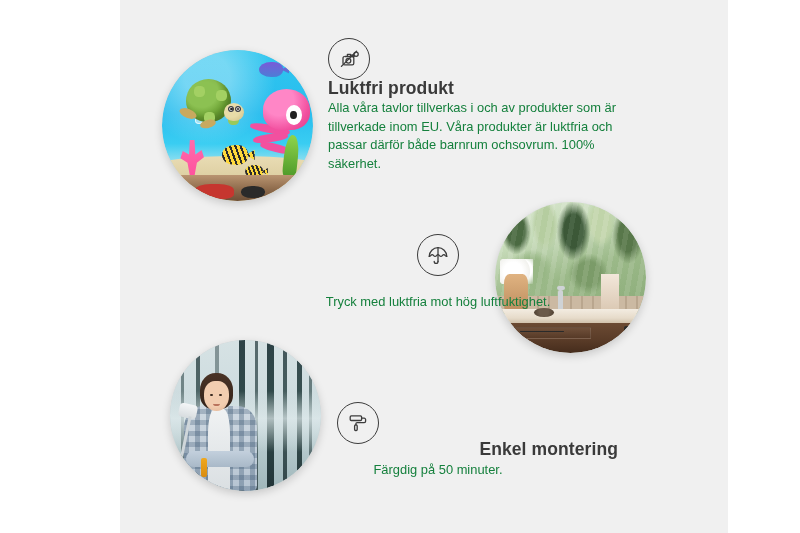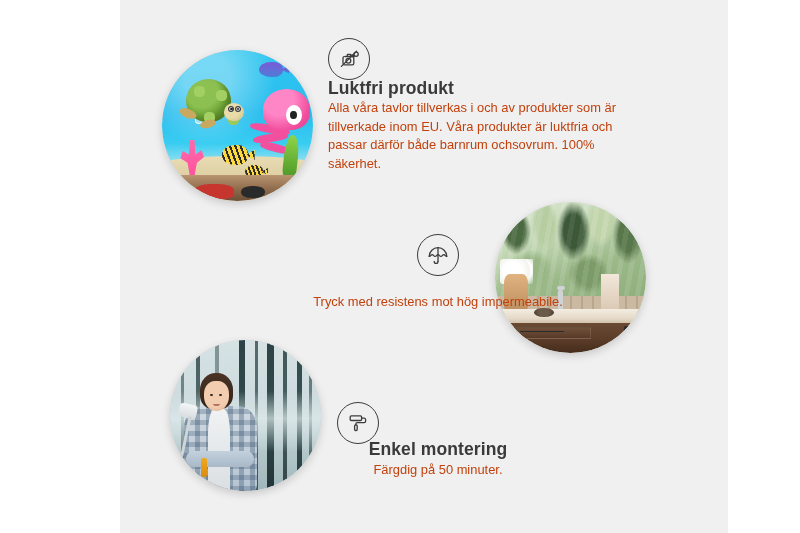--- a/index.html
+++ b/index.html
@@ -337,21 +337,21 @@
     font-size: 17.5px;
     font-weight: bold;
     color: #3a3a3a;
     letter-spacing: .1px;
     white-space: nowrap;
   }
   .f-body {
     position: absolute;
     font-size: 12.9px;
     line-height: 18.6px;
-    color: #c2410c;
+    color: #15803d;
   }
   .center { text-align: center; }
 </style>
 </head>
 <body>
 
 <div id="page">
 
   <div id="panel">
 
@@ -425,21 +425,21 @@
     <div class="icon-circle" style="left:297px; top:234px;">
       <svg width="26" height="26" viewBox="0 0 26 26" fill="none" stroke="#3c3c3c" stroke-width="1.3" stroke-linecap="round" stroke-linejoin="round">
         <path d="M4.3 14.4a8.7 8.7 0 0 1 17.4 0"></path>
         <path d="M4.3 14.4c1.45 0 1.45-1.7 2.9-1.7s1.45 1.7 2.9 1.7 1.45-1.7 2.9-1.7 1.45 1.7 2.9 1.7 1.45-1.7 2.9-1.7 1.45 1.7 2.9 1.7"></path>
         <line x1="13" y1="5.7" x2="13" y2="19.4"></line>
         <path d="M13 19.4a1.9 1.9 0 0 1-3.8 0"></path>
       </svg>
     </div>
 
 
-    <div class="f-body center" style="left:98px; top:293px; width:440px;">Tryck med resistens mot hög impermeabile.</div>
+    <div class="f-body center" style="left:98px; top:293px; width:440px;">Tryck med luktfria mot hög luftfuktighet.</div>
 
     <div class="photo" style="left:50px; top:340px; width:151px; height:151px;">
       <div class="inner">
         <div class="forest-bg"></div>
         <div class="trees">
           <span></span>
             <span></span>
             <span></span>
             <span></span>
             <span></span>
@@ -467,18 +467,18 @@
     </div>
 
     <div class="icon-circle" style="left:217px; top:402px;">
       <svg width="26" height="26" viewBox="0 0 26 26" fill="none" stroke="#3c3c3c" stroke-width="1.3" stroke-linecap="round" stroke-linejoin="round">
         <rect x="5.2" y="5.9" width="11.4" height="4.6" rx="1.1"></rect>
         <path d="M16.6 8.2h2.6a1.4 1.4 0 0 1 1.4 1.4v1.6a1.4 1.4 0 0 1-1.4 1.4h-7.1a1.2 1.2 0 0 0-1.2 1.2v1.1"></path>
         <rect x="9.6" y="14.9" width="2.6" height="5.6" rx="1.0"></rect>
       </svg>
     </div>
 
-    <div class="f-title center" style="left:138px; top:439px; width:360px;">Enkel montering</div>
+    <div class="f-title center" style="left:138px; top:439px; width:360px;text-align:right;">Enkel montering</div>
 
     <div class="f-body center" style="left:138px; top:461px; width:360px;">Färgdig på 50 minuter.</div>
 
   </div>
 </div>
 
 </body></html>

